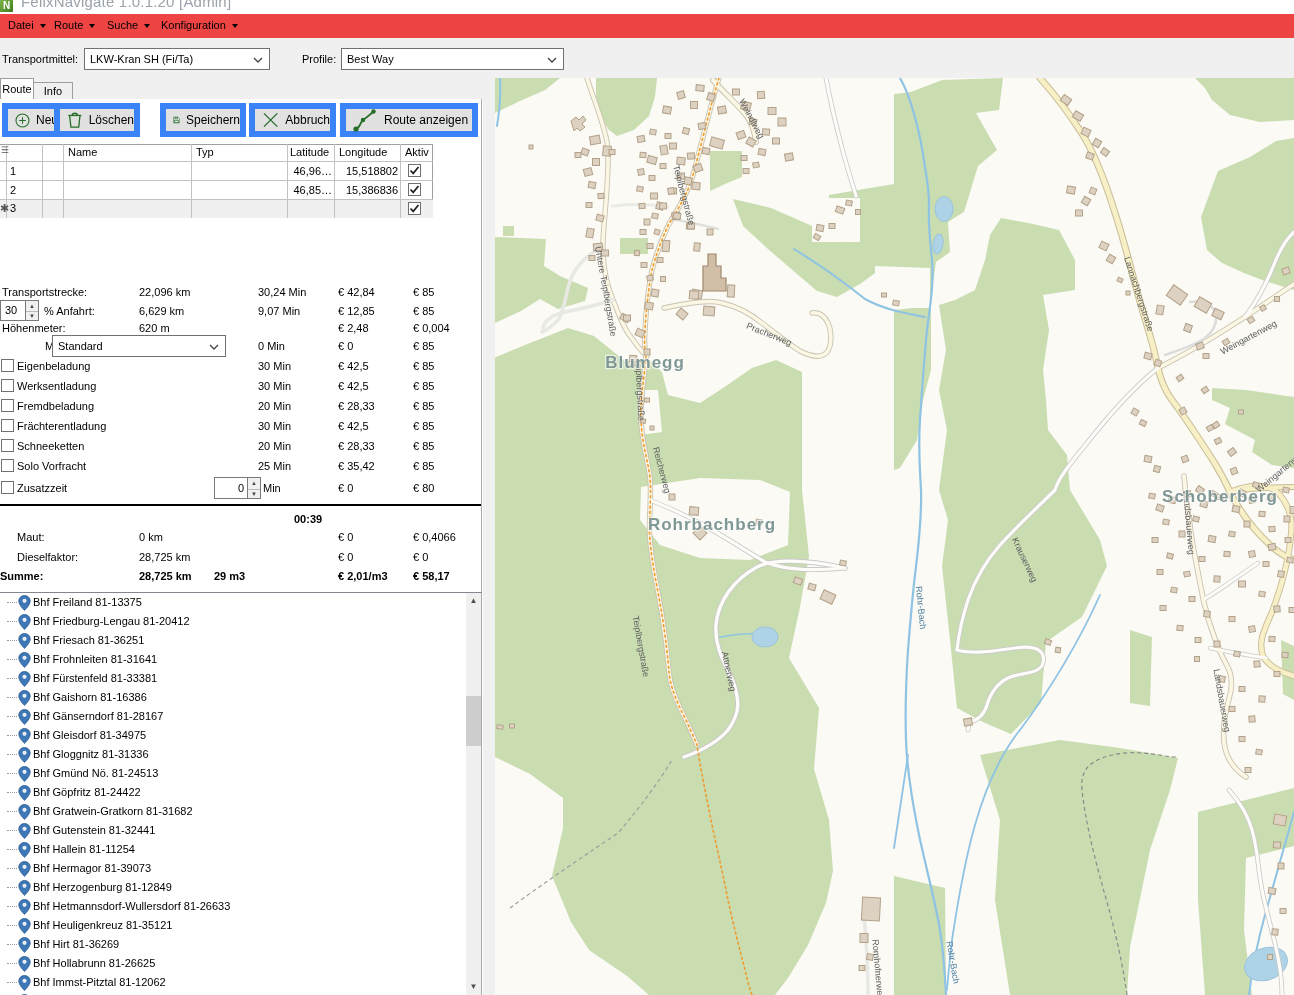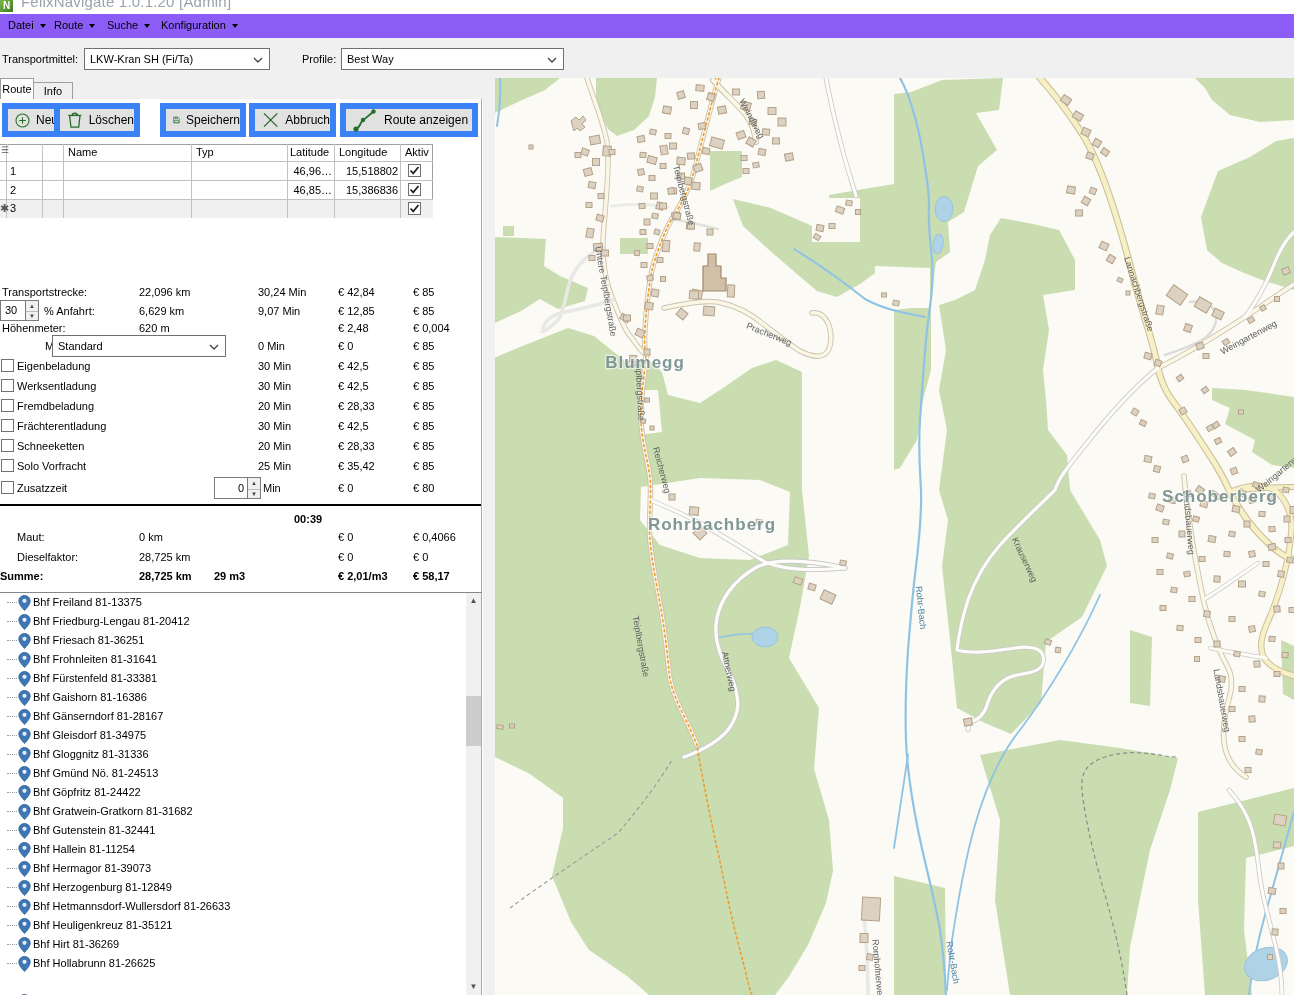--- a/index.html
+++ b/index.html
@@ -2,21 +2,21 @@
 <html><head><meta charset="utf-8"><title>FelixNavigate</title>
 <style>
 *{margin:0;padding:0;box-sizing:border-box;}
 html,body{width:1294px;height:995px;overflow:hidden;background:#fff;
   font-family:"Liberation Sans",sans-serif;font-size:11px;color:#000;}
 .abs{position:absolute;}
 #titlebar{left:0;top:0;width:1294px;height:14px;background:#fff;}
 #appicon{left:0;top:0;width:13px;height:12px;background:linear-gradient(135deg,#7ab648,#3e7d1e);
   color:#fff;font-size:10px;font-weight:bold;text-align:center;line-height:12px;}
 #apptitle{left:21px;top:-7px;color:#9aa3ac;font-size:15px;letter-spacing:0.2px;}
-#menubar{left:0;top:14px;width:1294px;height:24px;background:#8b5cf6;}
+#menubar{left:0;top:14px;width:1294px;height:24px;background:#ef4444;}
 .menuitem{top:5px;font-size:11px;color:#000;}
 .caret{display:inline-block;width:0;height:0;border-left:3.5px solid transparent;
   border-right:3.5px solid transparent;border-top:4px solid #000;margin-left:6px;vertical-align:1px;}
 #toolbar{left:0;top:38px;width:1294px;height:61px;background:#f0f0f0;}
 .combo{background:#fff;border:1px solid #707070;position:absolute;font-size:11px;
   line-height:20px;padding-left:5px;white-space:nowrap;}
 .combo svg{position:absolute;right:6px;top:7px;}
 .tlabel{position:absolute;font-size:11px;}
 #tabRoute{left:0;top:78px;width:34px;height:21px;background:#fff;border:1px solid #9e9e9e;border-bottom:none;
   font-size:11px;text-align:center;line-height:20px;}
@@ -360,20 +360,28 @@
       </svg>
       <span>Bhf Hirt 81-36269</span>
     </div>
     <div class="pinrow" style="top:362px;width:460px;">
       <div class="abs" style="left:7px;top:9px;width:10px;border-top:1px dotted #9a9a9a;"></div>
       <svg width="13" height="16" viewBox="0 0 13 16">
         <path d="M6.5 0.5 C3.2 0.5 0.8 2.9 0.8 6 C0.8 10.2 6.5 15.5 6.5 15.5 C6.5 15.5 12.2 10.2 12.2 6 C12.2 2.9 9.8 0.5 6.5 0.5 Z" fill="#3d77b5" stroke="#2d5d92" stroke-width="0.8"></path>
         <circle cx="6.5" cy="5.8" r="2.1" fill="#e9eef5"></circle>
       </svg>
       <span>Bhf Hollabrunn 81-26625</span>
+    </div>
+    <div class="pinrow" style="top:381px;width:460px;">
+      <div class="abs" style="left:7px;top:9px;width:10px;border-top:1px dotted #9a9a9a;"></div>
+      <svg width="13" height="16" viewBox="0 0 13 16">
+        <path d="M6.5 0.5 C3.2 0.5 0.8 2.9 0.8 6 C0.8 10.2 6.5 15.5 6.5 15.5 C6.5 15.5 12.2 10.2 12.2 6 C12.2 2.9 9.8 0.5 6.5 0.5 Z" fill="#3d77b5" stroke="#2d5d92" stroke-width="0.8"></path>
+        <circle cx="6.5" cy="5.8" r="2.1" fill="#e9eef5"></circle>
+      </svg>
+      <span>Bhf Immst-Pitztal 81-12062</span>
     </div>
     <div class="pinrow" style="top:400px;width:460px;">
       <svg width="13" height="16" viewBox="0 0 13 16">
         <path d="M6.5 0.5 C3.2 0.5 0.8 2.9 0.8 6 C0.8 10.2 6.5 15.5 6.5 15.5 C6.5 15.5 12.2 10.2 12.2 6 C12.2 2.9 9.8 0.5 6.5 0.5 Z" fill="#3d77b5" stroke="#2d5d92" stroke-width="0.8"></path>
         <circle cx="6.5" cy="5.8" r="2.1" fill="#e9eef5"></circle>
       </svg>
     </div>
   </div>
 <div class="abs" style="left:466px;top:592px;width:15px;height:403px;background:#f0f0f0;">
     <div style="height:17px;text-align:center;font-size:8px;color:#505050;line-height:17px;">▲</div>

